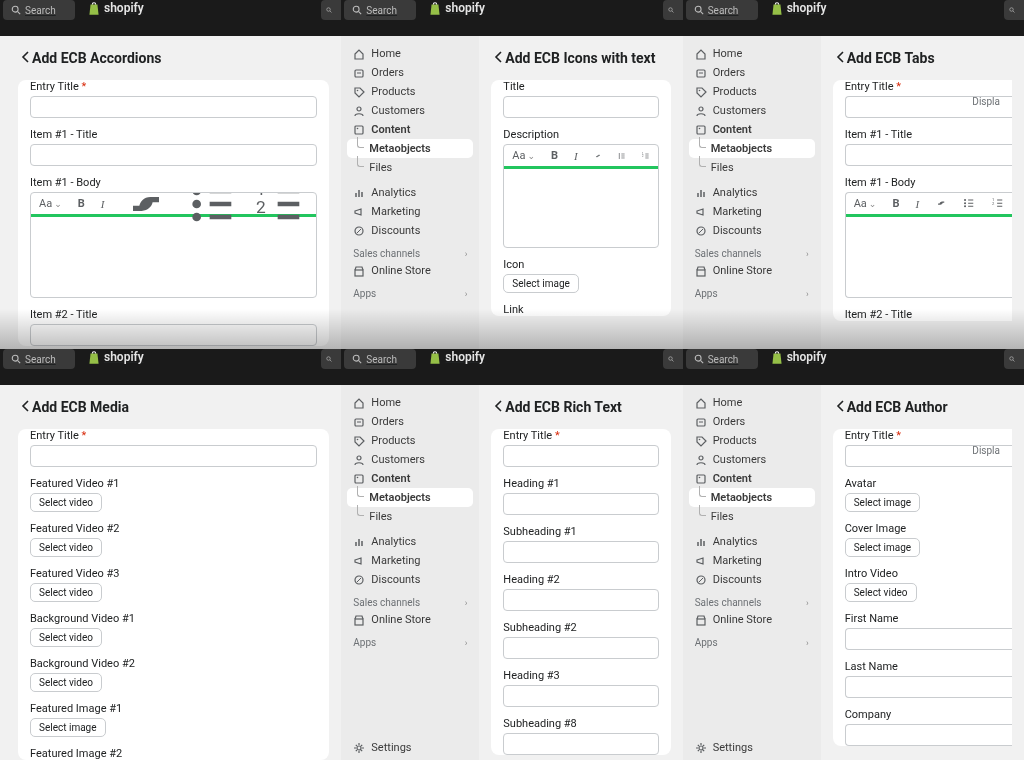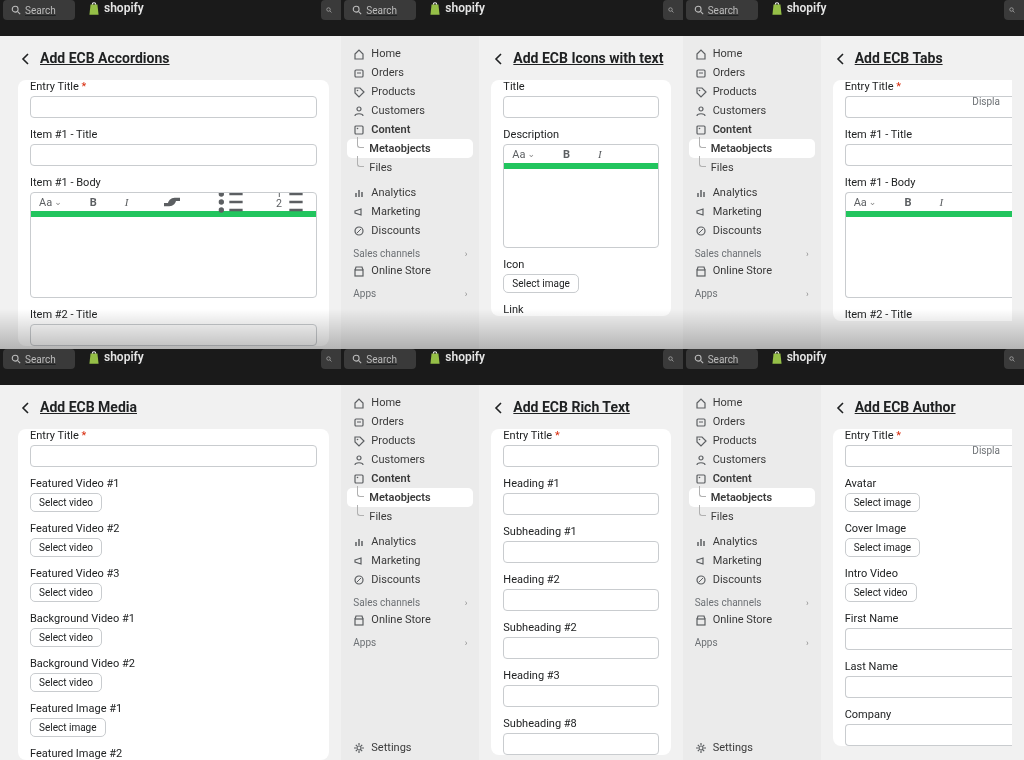--- a/index.html
+++ b/index.html
@@ -120,24 +120,23 @@
   
   .content {
     flex: 1;
     padding: 14px 12px 0 12px;
     background: #f1f1f1;
     overflow: hidden;
   }
   .content.nosidebar { padding-left: 18px; }
   .page-header {
     display: flex;
-    align-items: flex-end;
-    gap: 8px;
+    align-items: flex-start;
+    gap: 0;
     margin-bottom: 14px;
-    text-decoration: underline;
   }
   .page-header h1 {
     font-size: 14px;
     font-weight: 700;
   }
   .back-arrow { width:14px; height:14px; cursor:pointer;}
   .card {
     background: #fff;
     border-radius: 8px;
     padding: 0 12px;
@@ -161,23 +160,23 @@
   }
   .rte {
     border: 1px solid #c9cccf;
     border-radius: 4px;
     overflow: hidden;
   }
   .rte-toolbar {
     height: 24px;
     display: flex;
     align-items: center;
-    gap: 28px;
+    gap: 16px;
     padding: 0 8px;
-    border-bottom: 6px solid #22c55e;
+    border-bottom: 3px solid #22c55e;
     color: #5c5f62;
     font-size: 11px;
   }
   .rte-toolbar .aa { font-weight:400; display:flex; align-items:center; gap:2px;}
   .rte-toolbar b{font-weight:700}
   .rte-toolbar i{font-style:italic; font-family:serif;}
   .rte-area {
     min-height: 70px;
     padding: 6px;
   }

